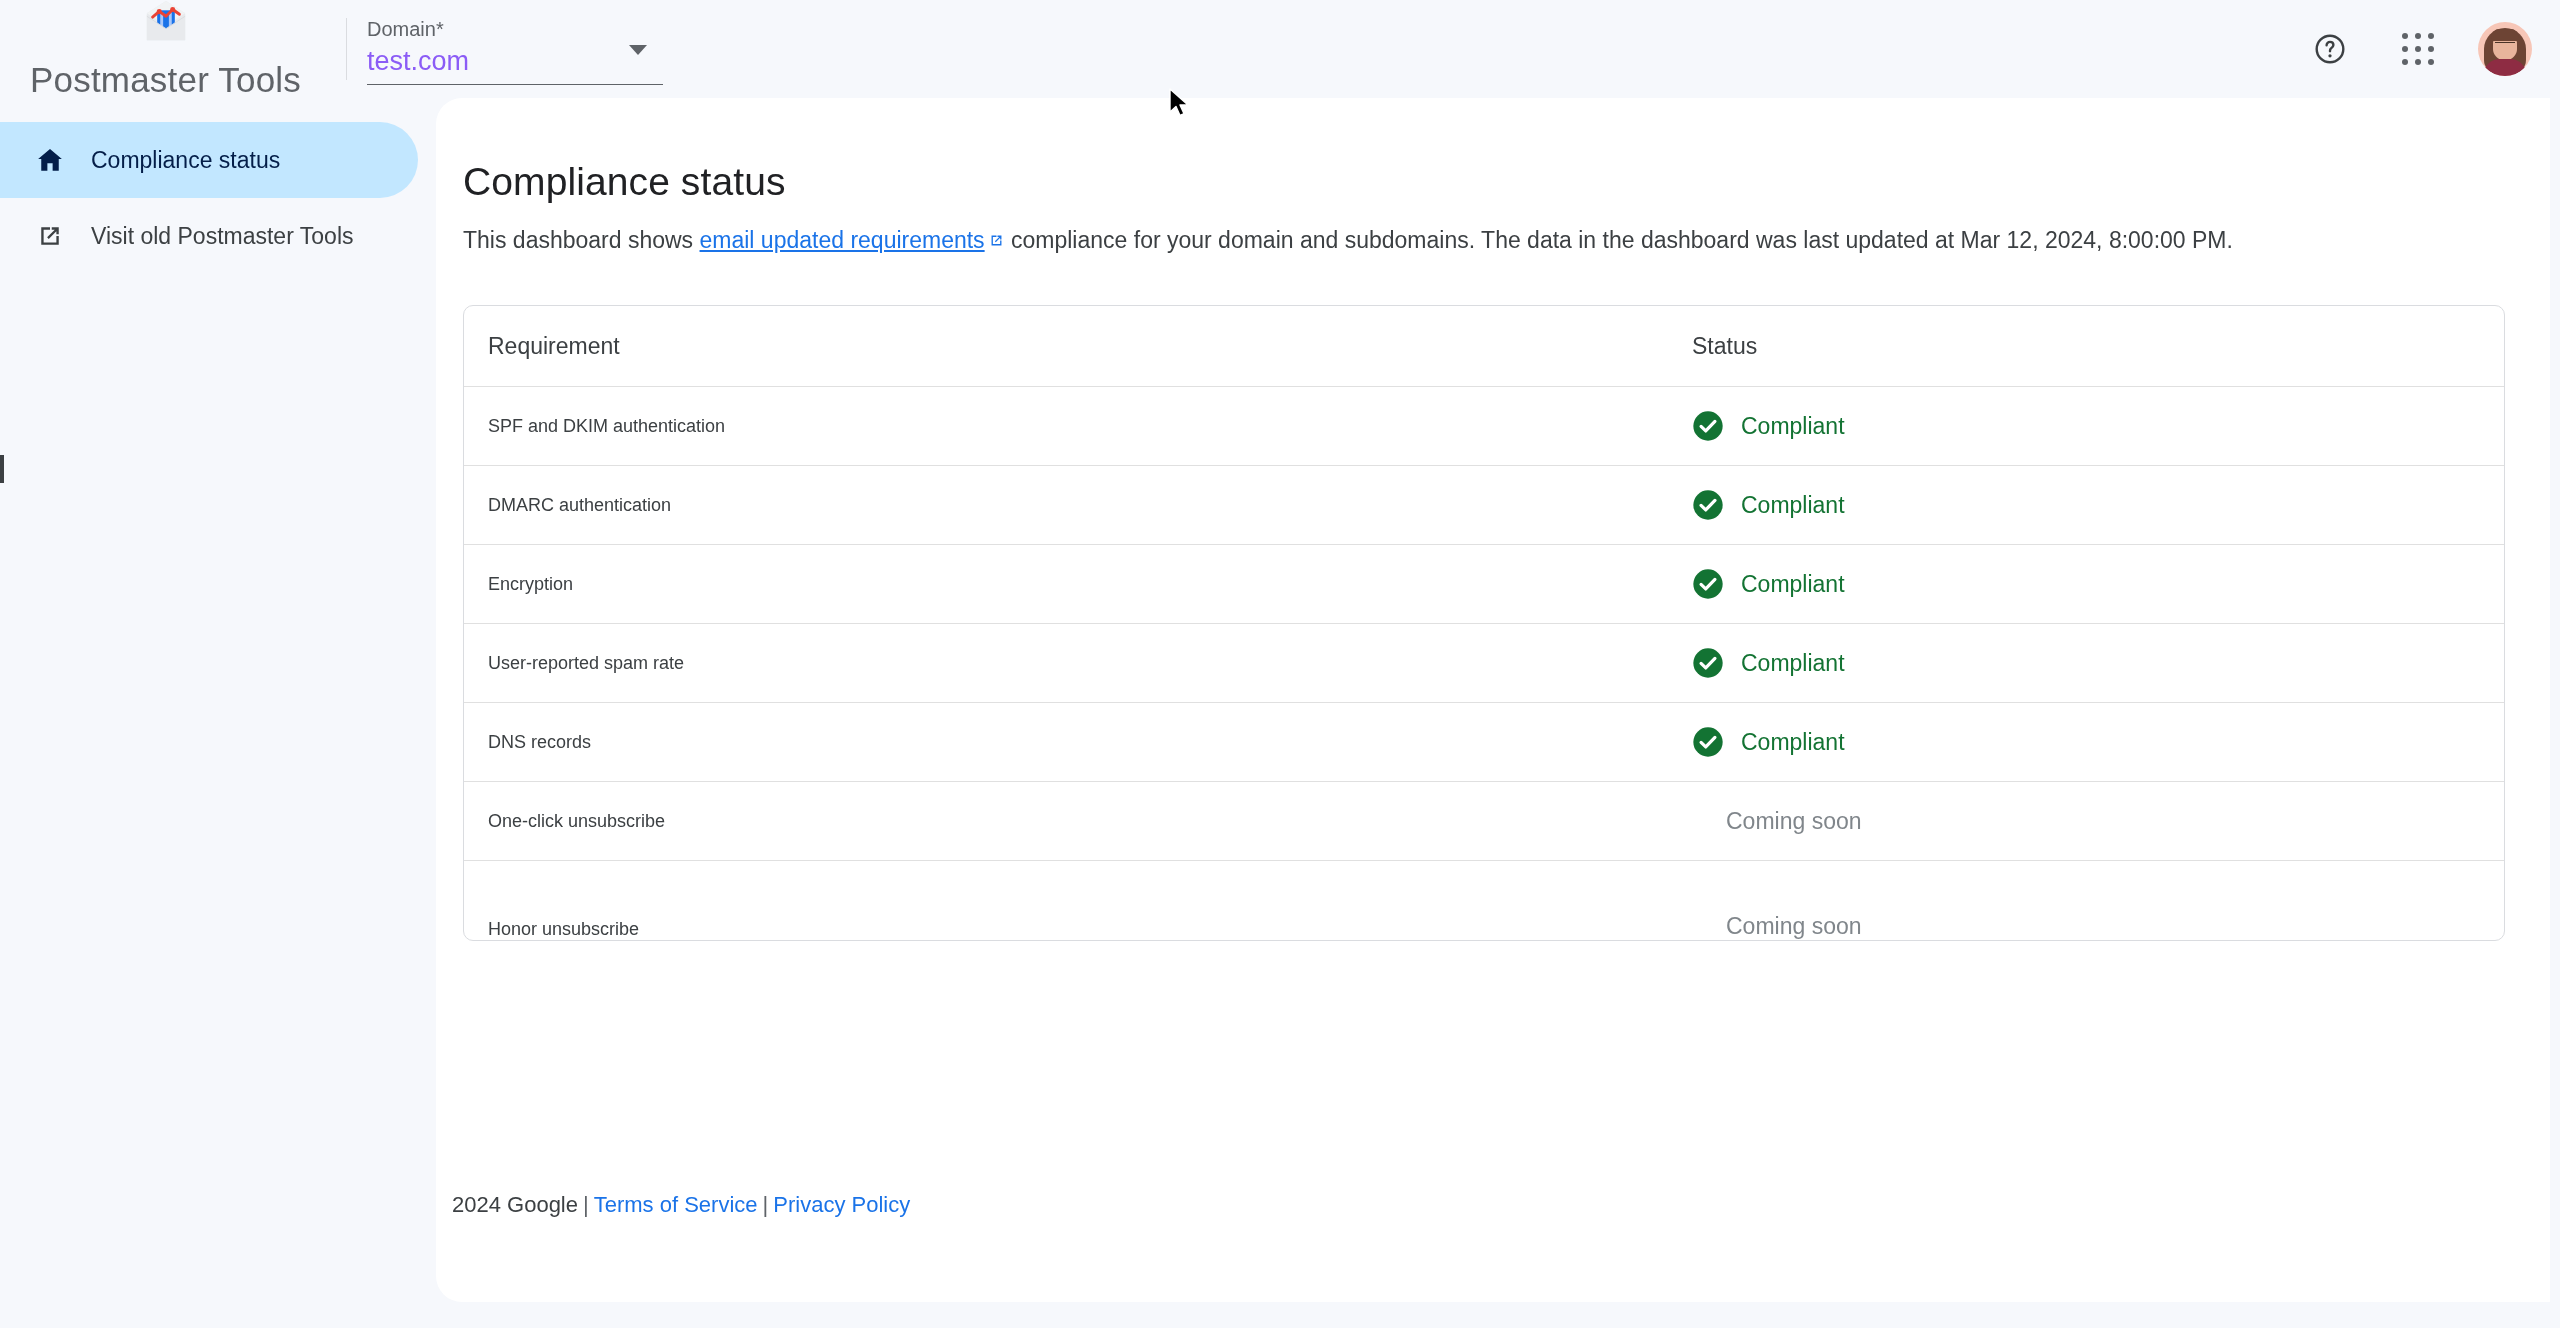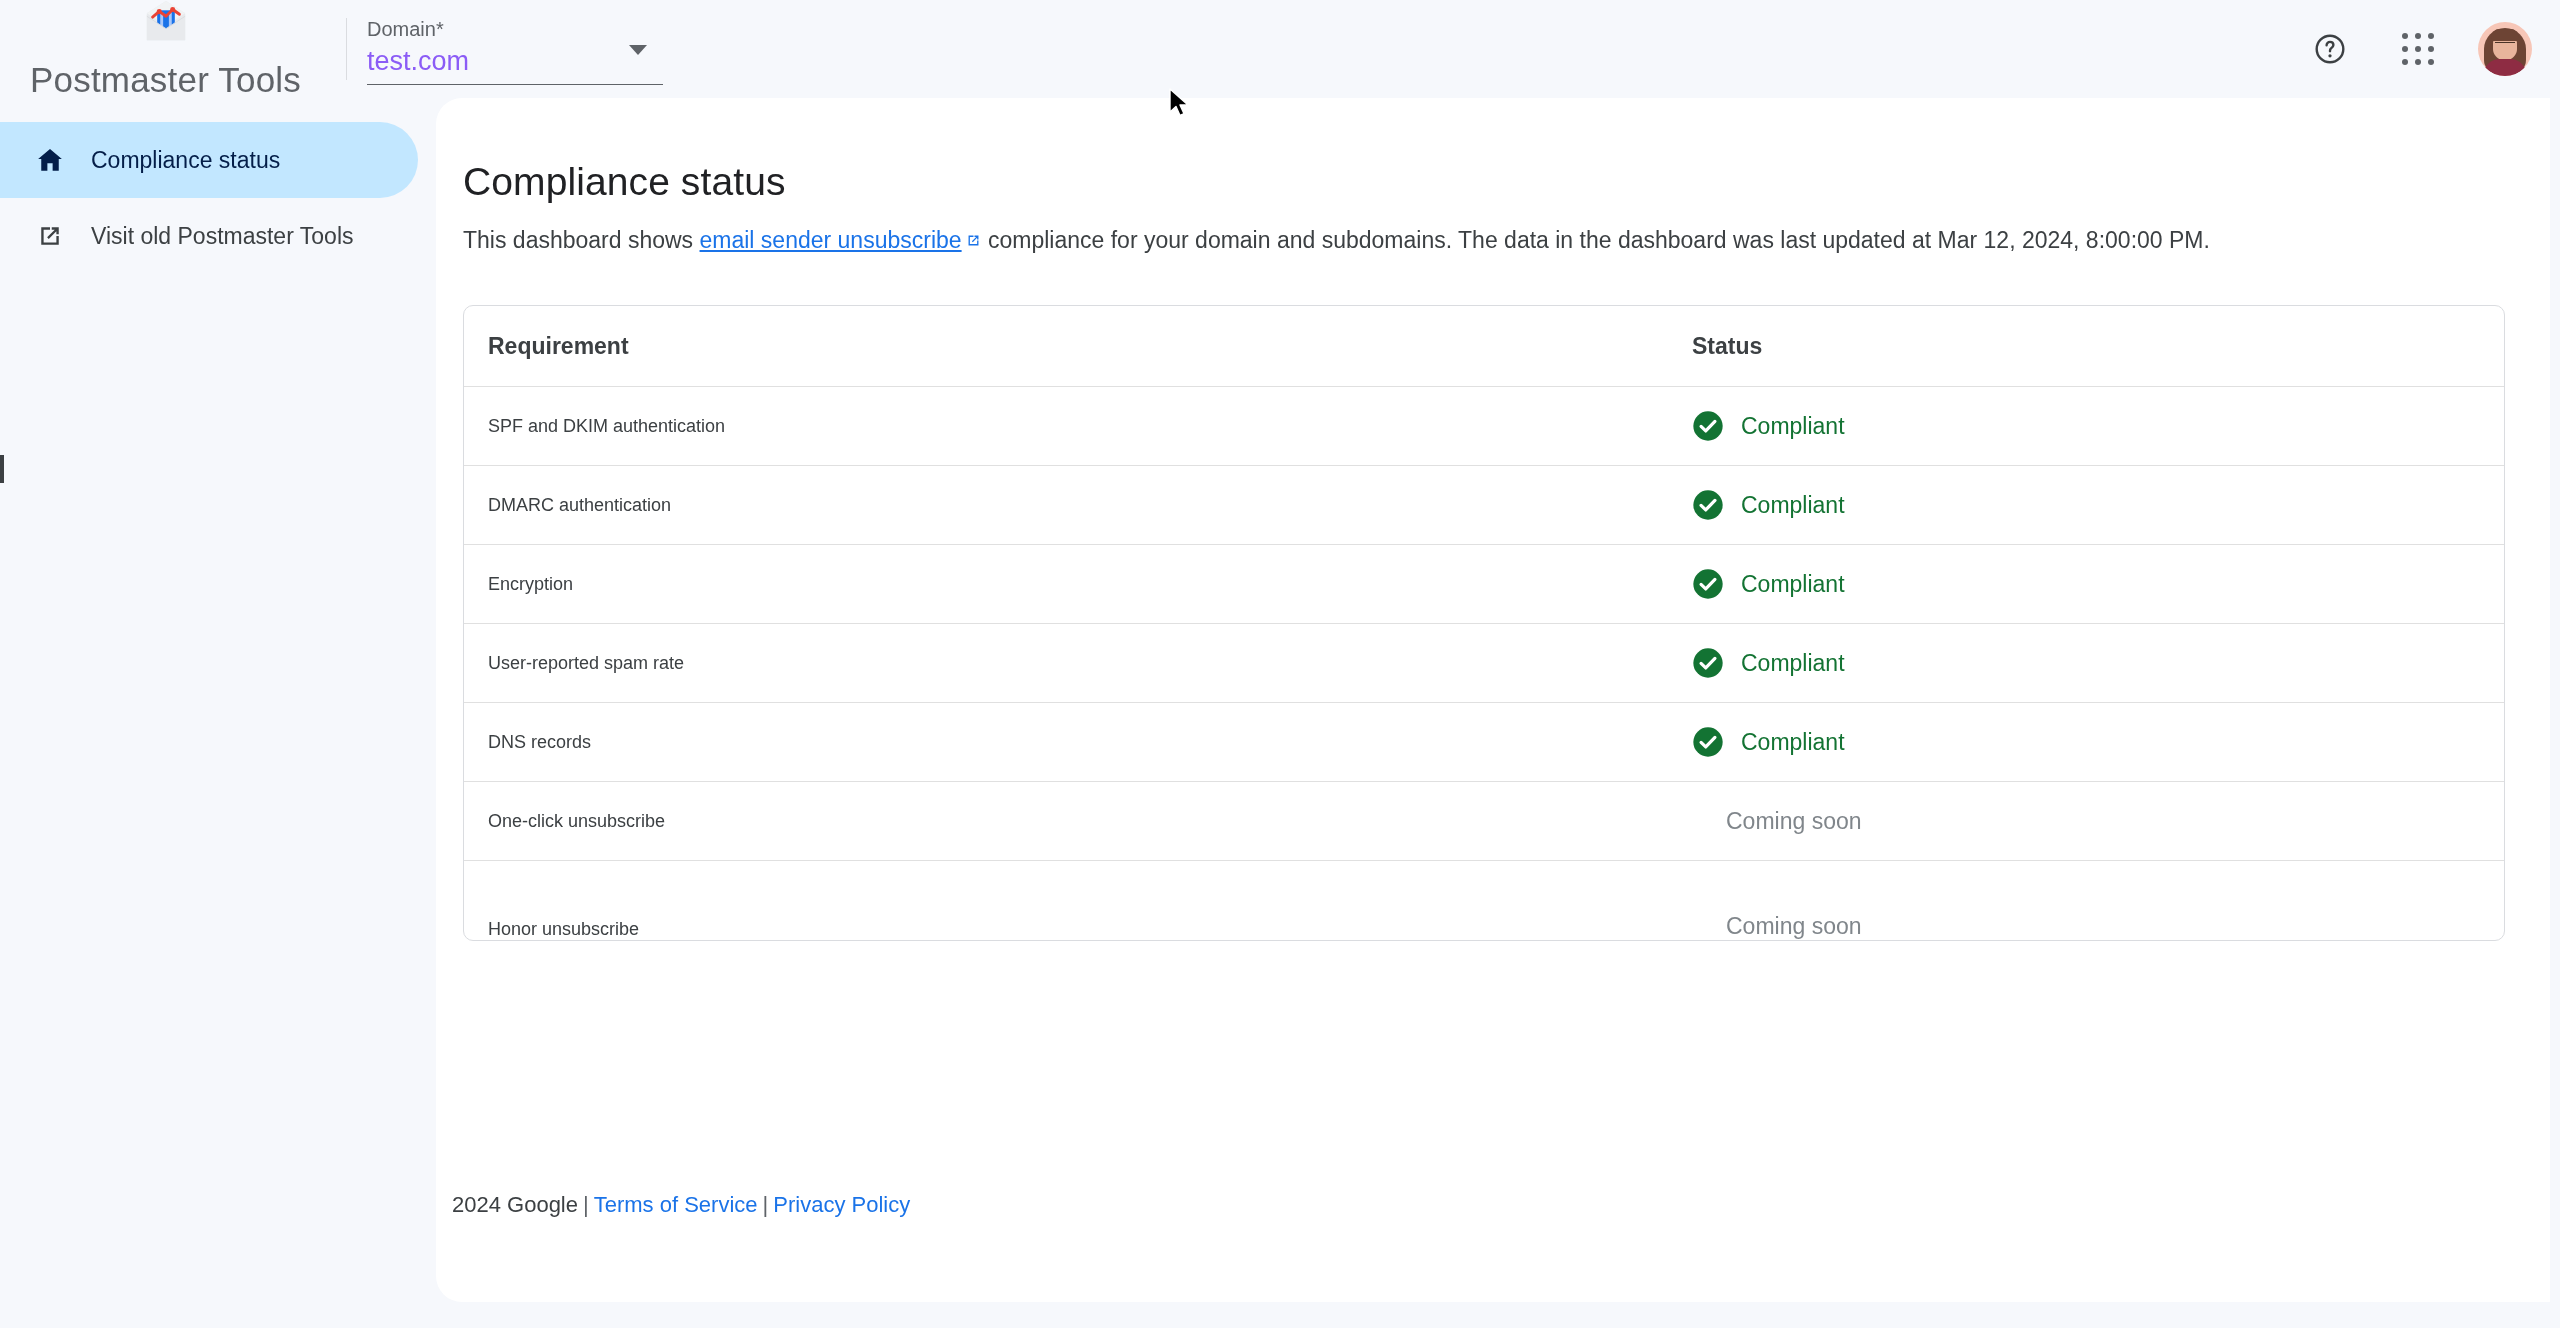--- a/index.html
+++ b/index.html
@@ -254,21 +254,21 @@
   }
   .trow:last-child { border-bottom: none; align-items: flex-end; }
   .trow.header { min-height: 81px; }
 
   .col-req  { width: 1180px; flex: none; }
   .col-stat { flex: 1; display: flex; align-items: center; gap: 17px; margin-left: 24px; }
 
   .th {
     font-size: 23px;
     color: #3c4043;
-    font-weight: 700;
+    font-weight: 400;
     text-align: right;
   }
   .td {
     font-size: 18px;
     color: #3c4043;
     font-weight: 400;
   }
 
   .status-compliant {
     font-size: 23px;
@@ -383,21 +383,21 @@
     </svg>
     <span>Visit old Postmaster Tools</span>
   </div>
 </nav>
 
 <main id="content-panel">
 
   <h1 id="page-title">Compliance status</h1>
 
   <p id="page-desc">
-    <span>This dashboard shows </span><a href="#">email sender unsubscribe</a><svg class="ext-link-glyph" viewBox="0 0 24 24">
+    <span>This dashboard shows </span><a href="#">email updated requirements</a><svg class="ext-link-glyph" viewBox="0 0 24 24">
         <path d="M5 5 h7 v1.9 H6.9 v10.2 H17.1 V12 H19 v7 H5 Z" fill="#1a73e8"></path>
         <path d="M13.4 5 H19 v5.6 h-1.9 V8.2 l-6.1 6.1 -1.3 -1.3 6.1 -6.1 h-2.4 Z" fill="#1a73e8"></path>
       </svg><span> compliance for your domain and subdomains. The data in the dashboard was last updated at Mar 12, 2024, 8:00:00 PM.</span>
   </p>
 
   <div id="table-card">
 
     <div class="trow header">
       <div class="col-req"><span class="th">Requirement</span></div>
       <div class="col-stat">

